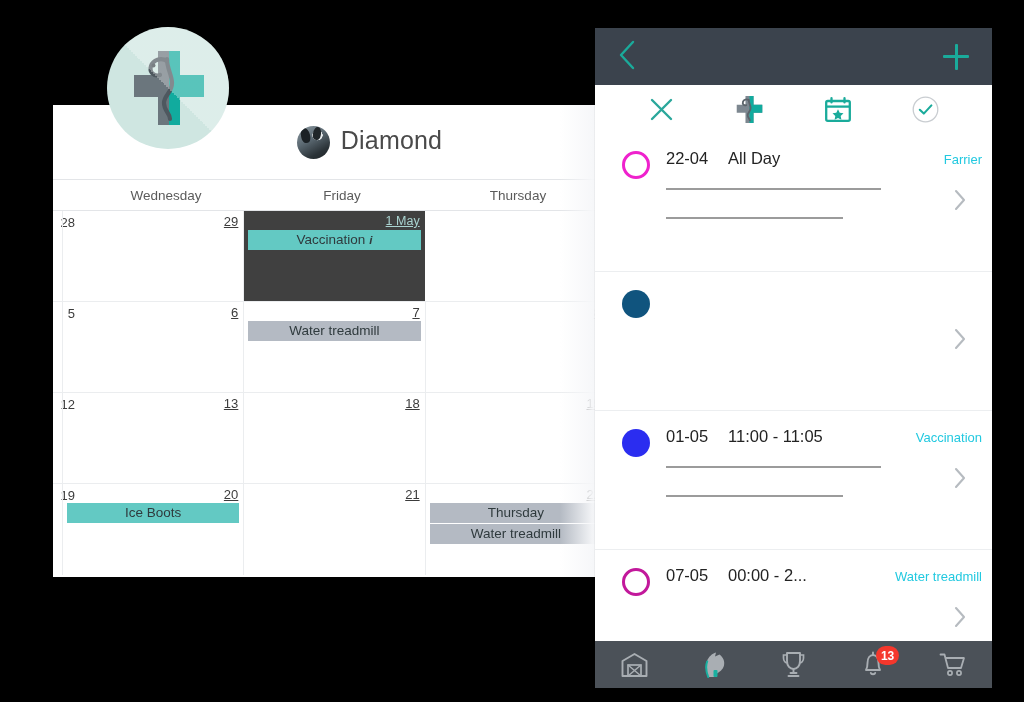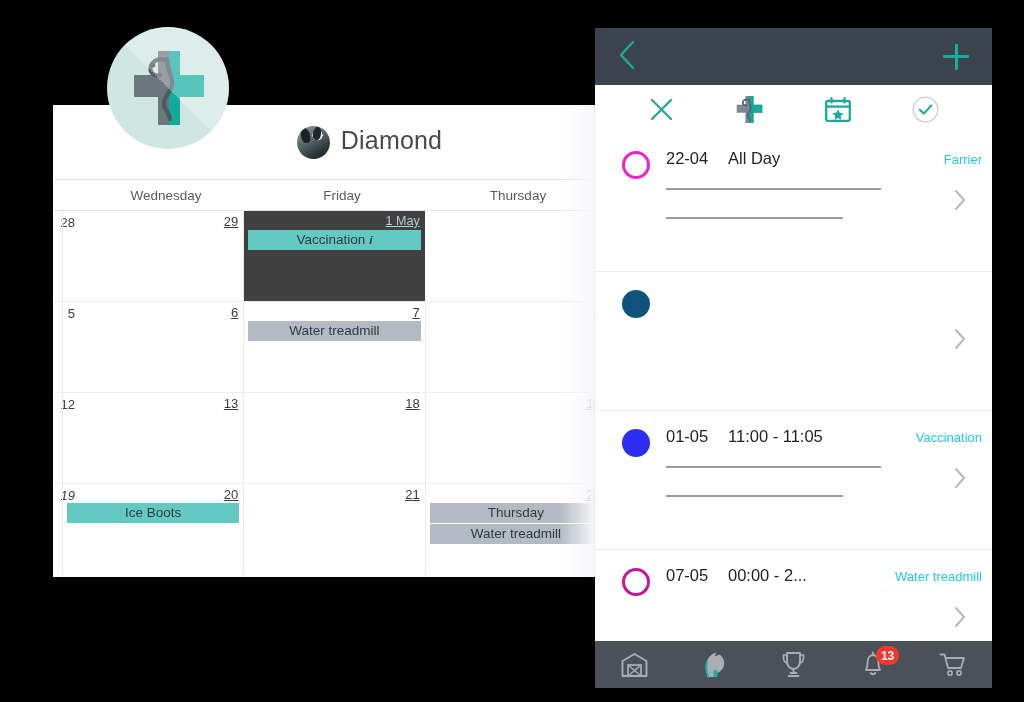--- a/index.html
+++ b/index.html
@@ -57,21 +57,21 @@
 
   .cal-grid { display: grid; grid-template-rows: repeat(4, 1fr); height: 364px; padding-left: 9px; position: relative; }
   .cal-gutter {
     position: absolute; left: 0; top: 0; width: 25px; height: 100%;
     display: grid; grid-template-rows: repeat(4, 1fr);
   }
   .gutter-num {
     font-size: 13px; color: #3c3c3c; padding-top: 4px;
     text-align: right; padding-right: 3px; border-bottom: 1px solid #ebedef;
   }
-  .cal-gutter .gutter-num:last-child { border-bottom: none; font-style: italic; }
+  .cal-gutter .gutter-num:last-child { border-bottom: none; }
   .cal-week { display: grid; grid-template-columns: repeat(3, 1fr); border-bottom: 1px solid #ebedef; }
   .cal-week:last-child { border-bottom: none; }
   .cal-cell {
     border-left: 1px solid #ebedef; position: relative; padding: 3px 0 0 0;
     min-width: 0;
   }
   .cal-cell.highlight { background: #404040; }
   .cell-num {
     font-size: 13px; color: #3c3c3c; text-align: right; padding-right: 5px;
     line-height: 15px;

